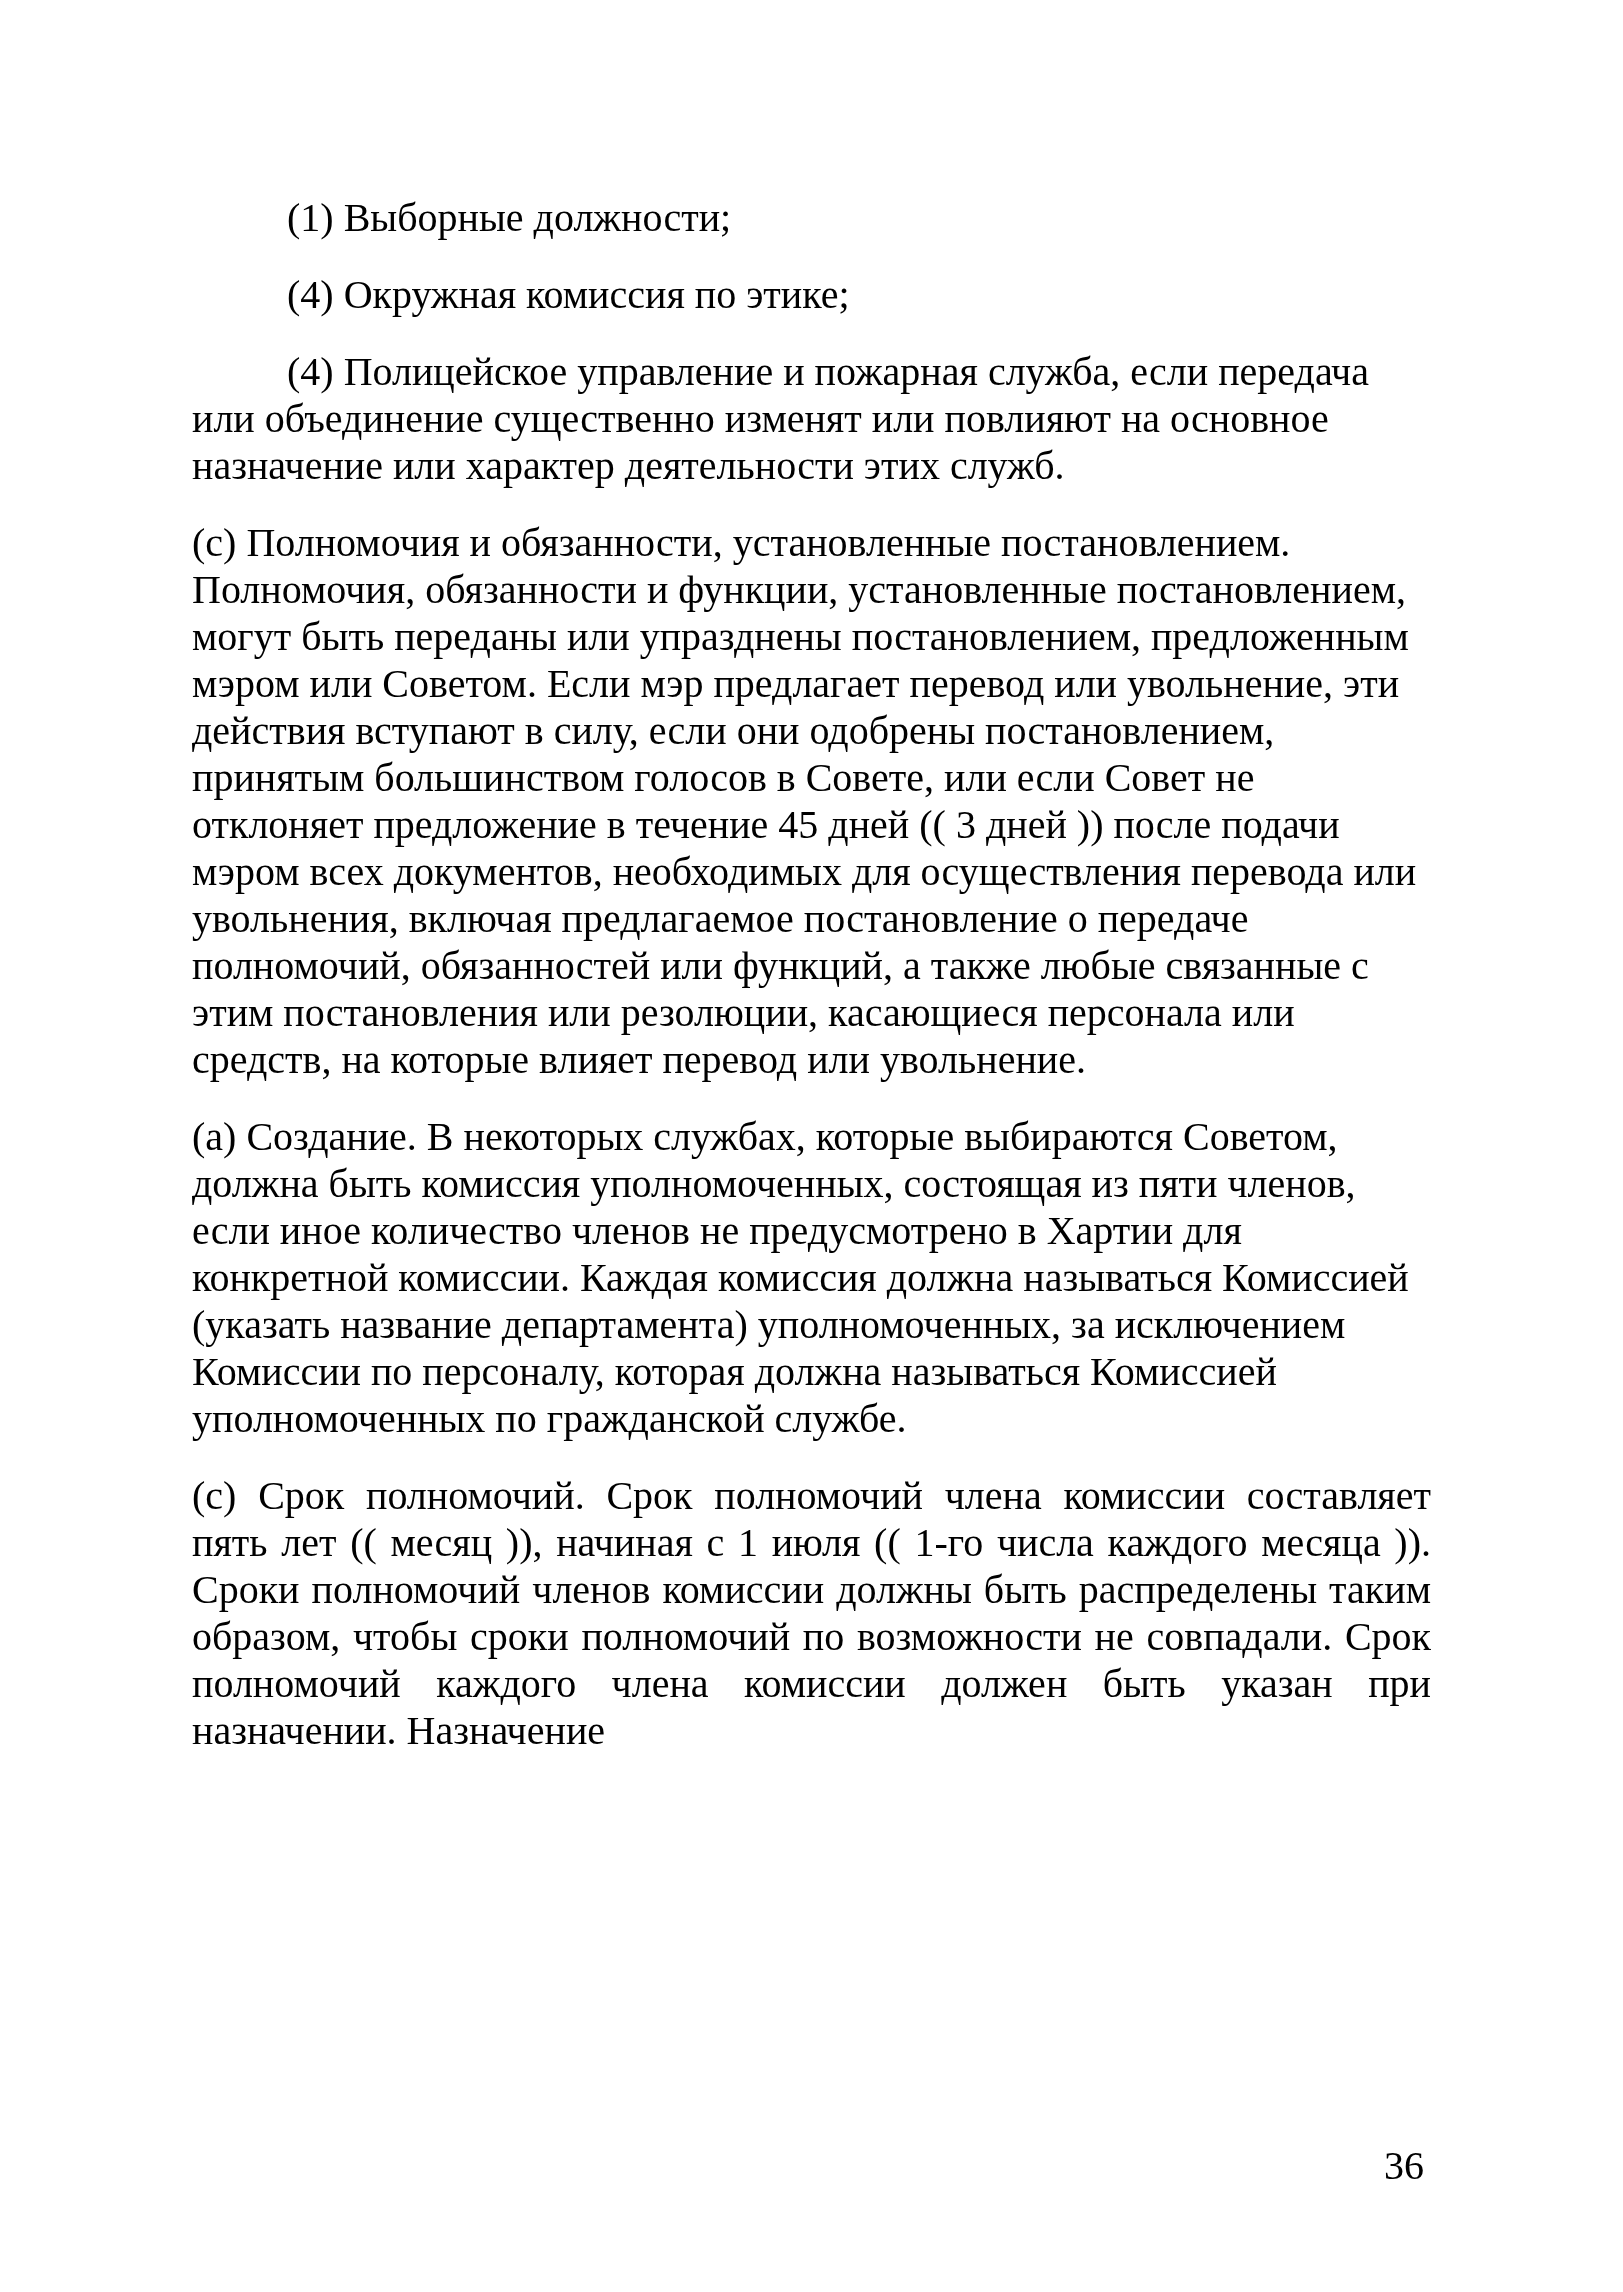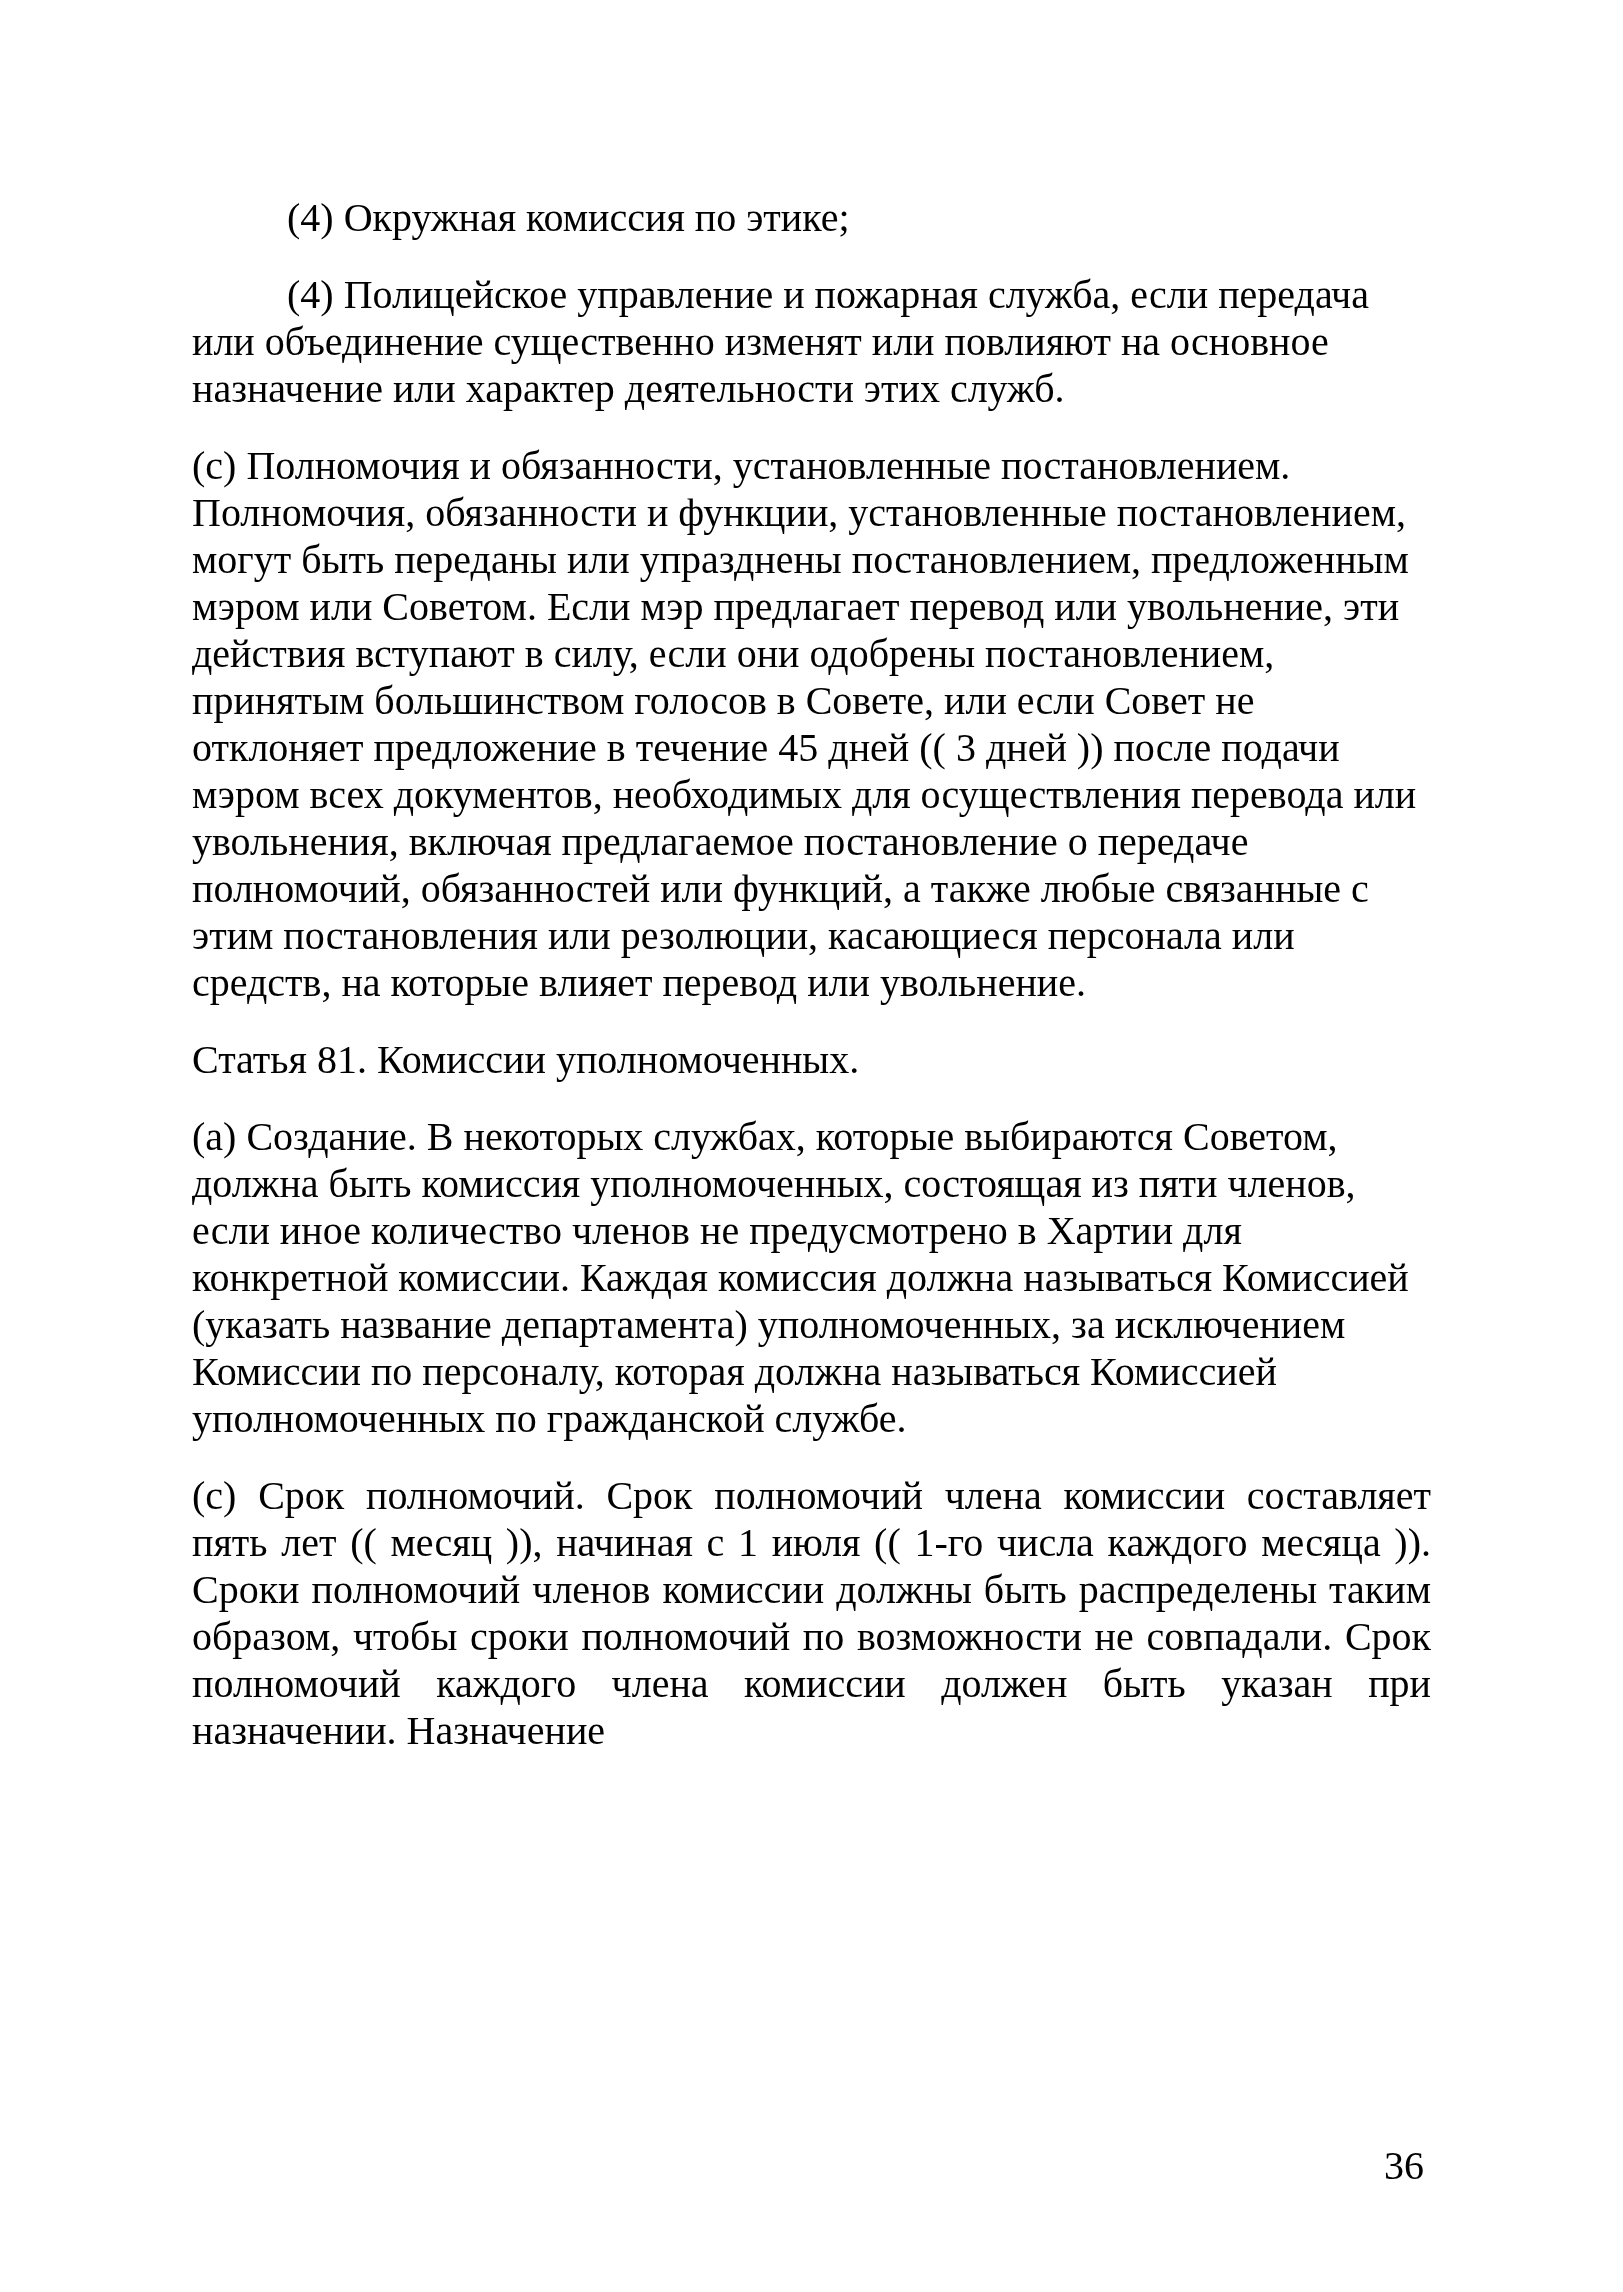--- a/index.html
+++ b/index.html
@@ -42,22 +42,22 @@
     font-size: 40px;
     line-height: 47px;
     text-align: center;
   }
 </style>
 </head>
 <body>
 
 <div class="page">
   <div class="content">
+      <p class="para indent">(1) Выборные должности;</p>
       <p class="para indent">(4) Окружная комиссия по этике;</p>
       <p class="para indent">(4) Полицейское управление и пожарная служба, если передача или объединение существенно изменят или повлияют на основное назначение или характер деятельности этих служб.</p>
       <p class="para">(с) Полномочия и обязанности, установленные постановлением. Полномочия, обязанности и функции, установленные постановлением, могут быть переданы или упразднены постановлением, предложенным мэром или Советом. Если мэр предлагает перевод или увольнение, эти действия вступают в силу, если они одобрены постановлением, принятым большинством голосов в Совете, или если Совет не отклоняет предложение в течение 45 дней (( 3 дней )) после подачи мэром всех документов, необходимых для осуществления перевода или увольнения, включая предлагаемое постановление о передаче полномочий, обязанностей или функций, а также любые связанные с этим постановления или резолюции, касающиеся персонала или средств, на которые влияет перевод или увольнение.</p>
-      <p class="para">Статья 81. Комиссии уполномоченных.</p>
       <p class="para">(а) Создание. В некоторых службах, которые выбираются Советом, должна быть комиссия уполномоченных, состоящая из пяти членов, если иное количество членов не предусмотрено в Хартии для конкретной комиссии. Каждая комиссия должна называться Комиссией (указать название департамента) уполномоченных, за исключением Комиссии по персоналу, которая должна называться Комиссией уполномоченных по гражданской службе.</p>
       <p class="para justify">(с) Срок полномочий. Срок полномочий члена комиссии составляет пять лет (( месяц )), начиная с 1 июля (( 1-го числа каждого месяца )). Сроки полномочий членов комиссии должны быть распределены таким образом, чтобы сроки полномочий по возможности не совпадали. Срок полномочий каждого члена комиссии должен быть указан при назначении. Назначение</p>
     </div>
   <div class="page-number">36</div>
 </div>
 
 
 </body></html>

